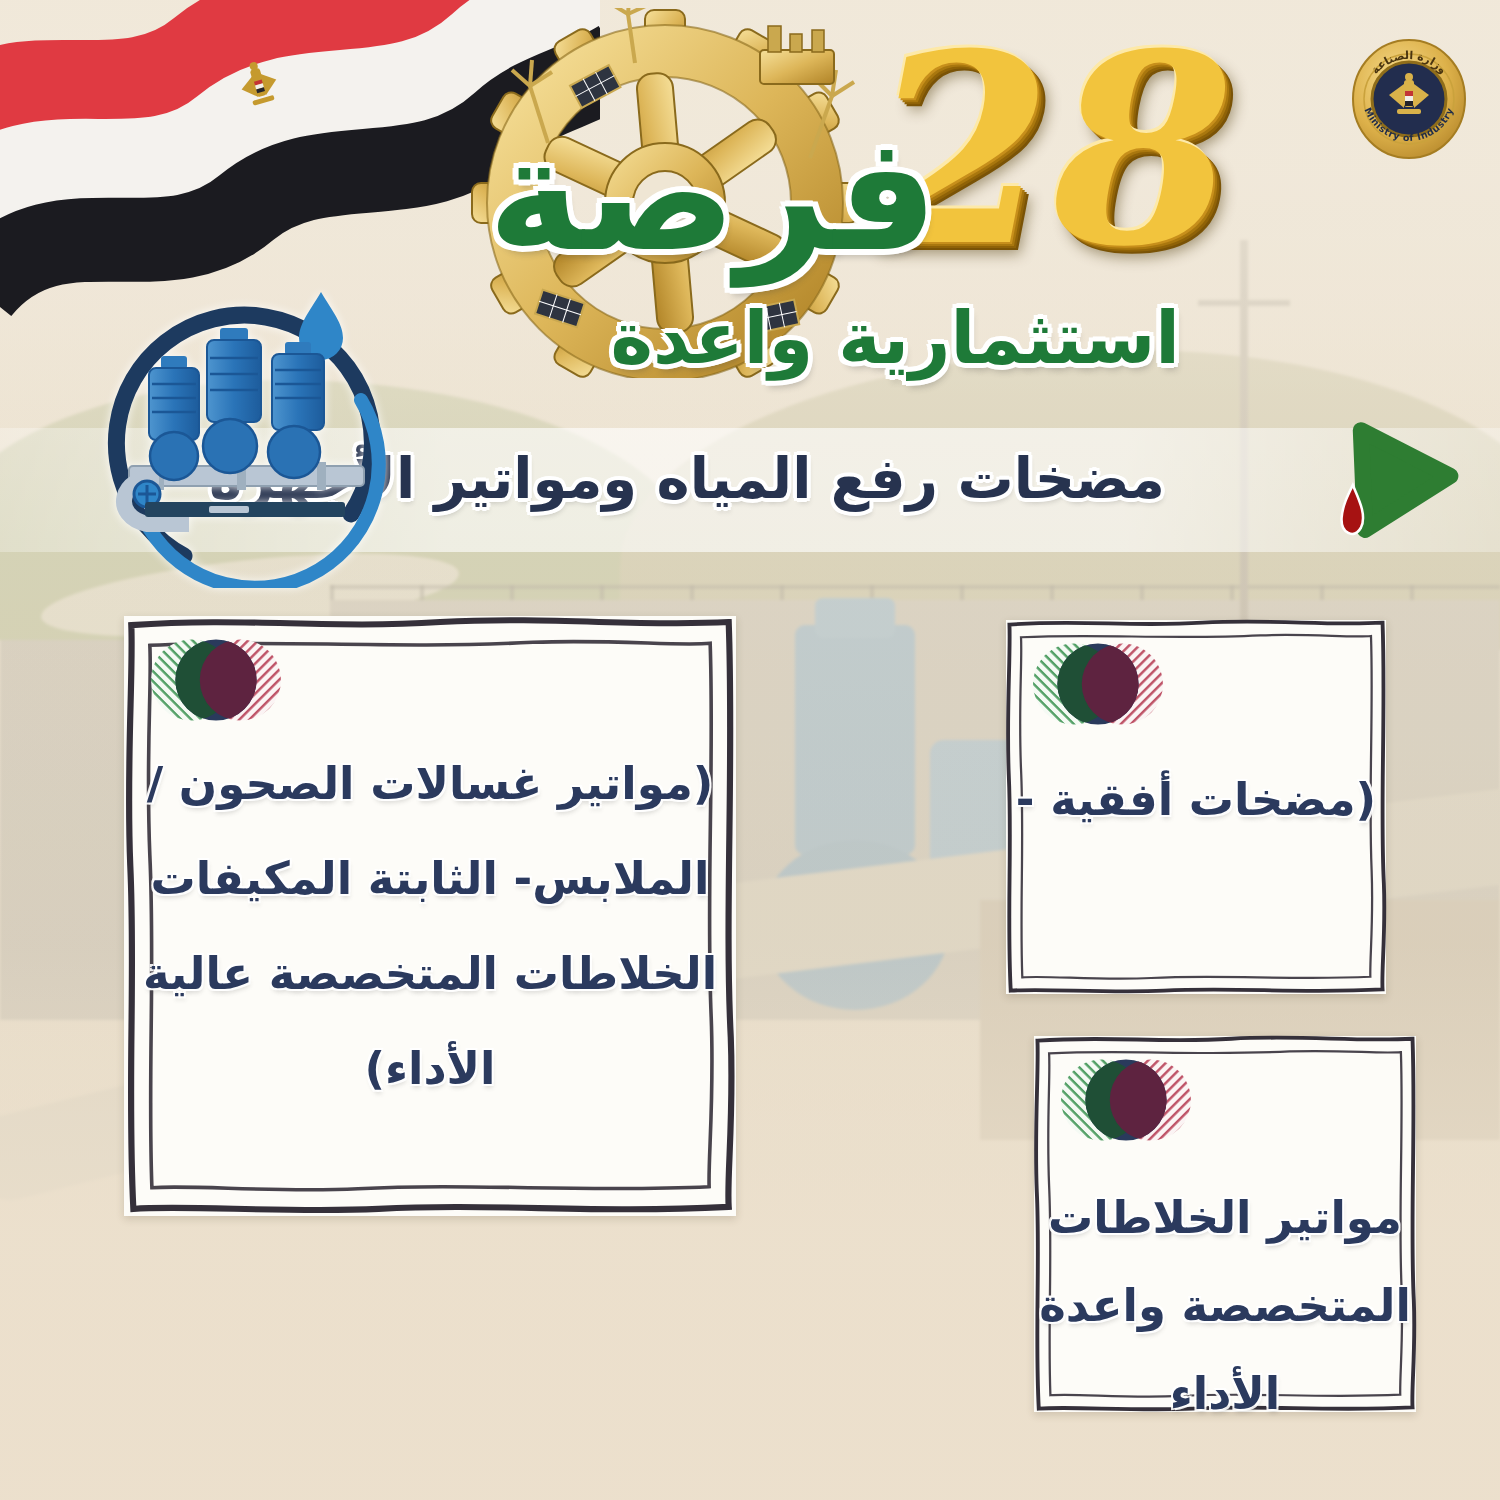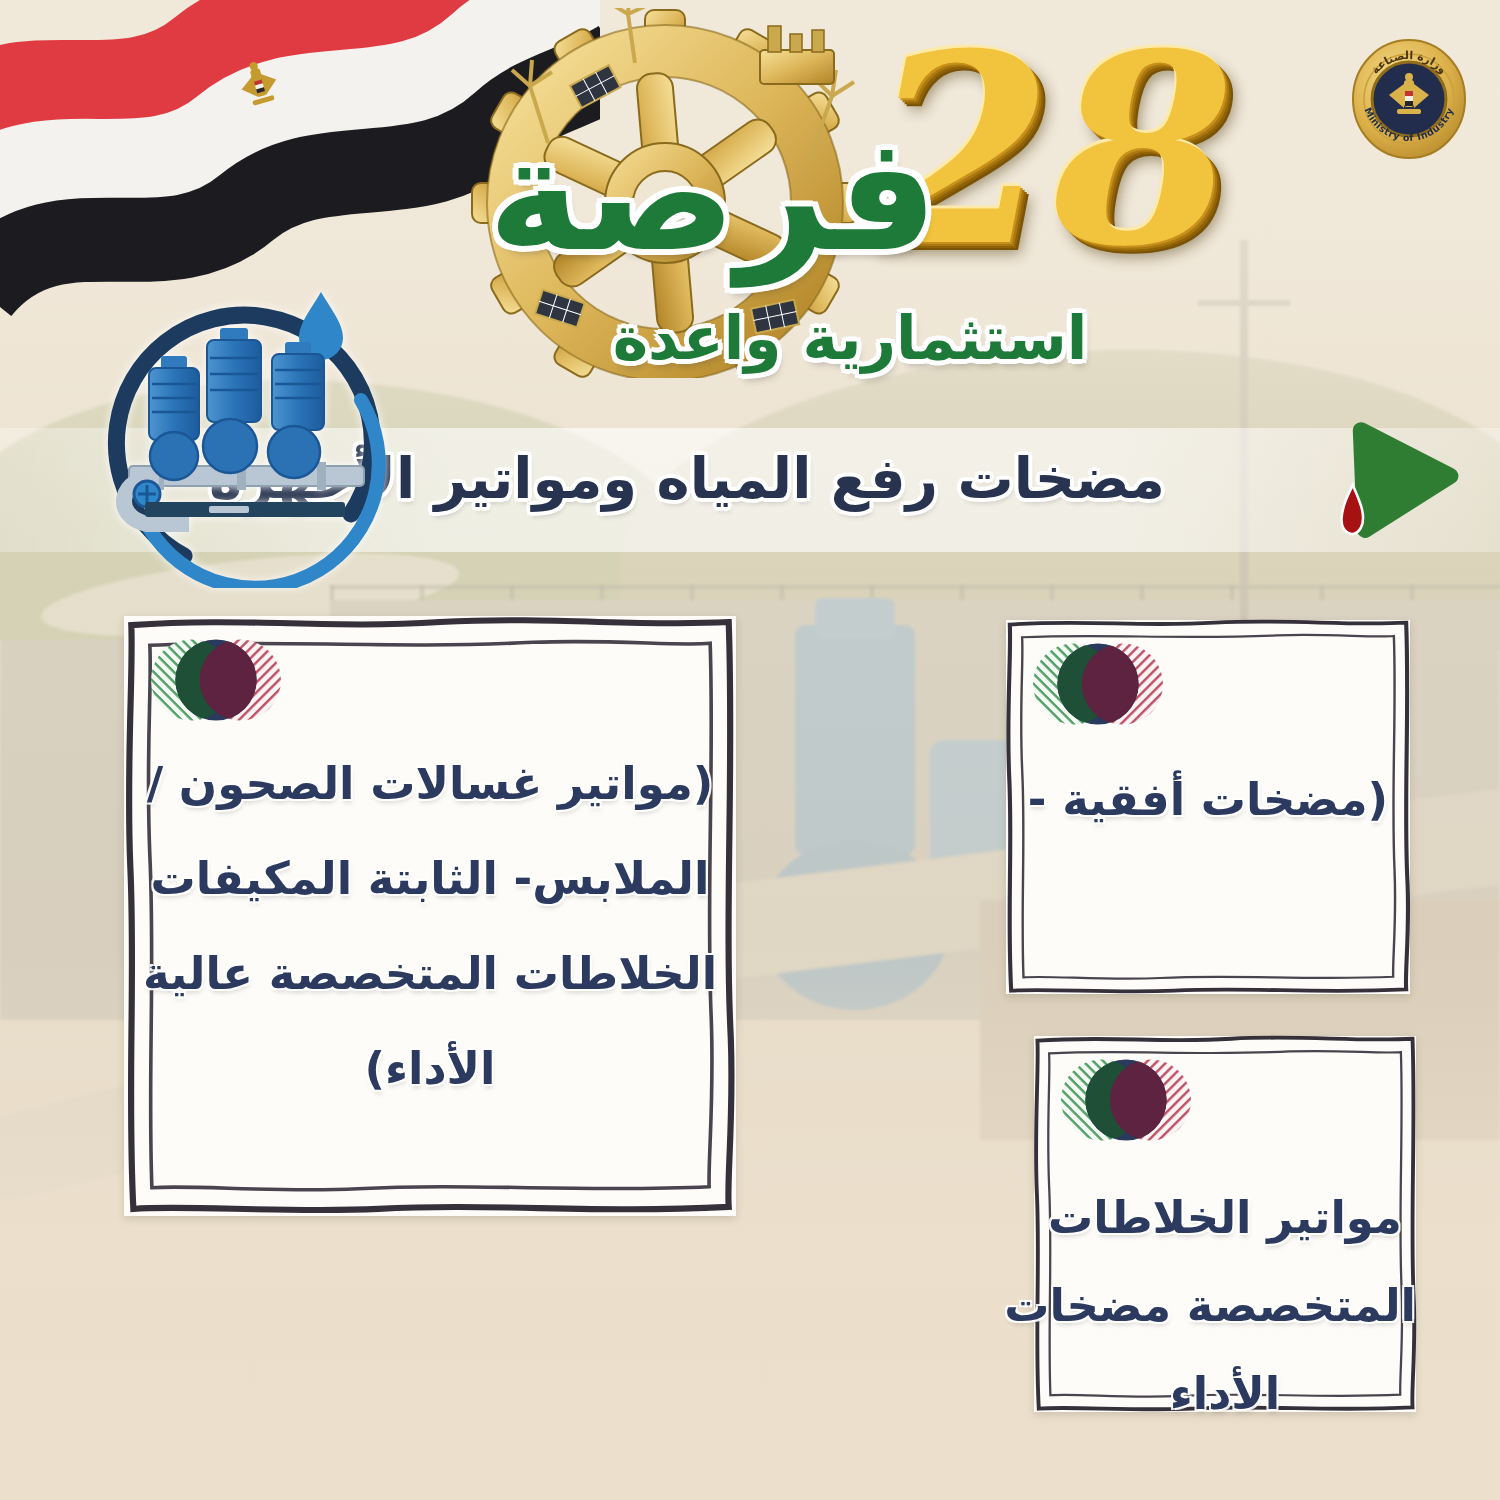--- a/index.html
+++ b/index.html
@@ -33,41 +33,41 @@
   .flag{position:absolute;left:-20px;top:-20px;z-index:2;}
   .gear{position:absolute;left:430px;top:8px;z-index:2;}
   .num28{position:absolute;left:870px;top:0px;width:360px;height:310px;z-index:3;
          font-family:"DejaVu Serif",serif;font-style:italic;font-weight:bold;font-size:262px;line-height:300px;
          text-align:center;color:#f2c43d;
          text-shadow:-2px -3px 0 #fde9a8,2px 2px 0 #c78f1b,4px 4px 0 #a9770e,6px 6px 0 #8f6207,8px 8px 0 #7a5306,10px 12px 14px rgba(70,50,0,.45);}
   .green-word{position:absolute;left:608px;top:108px;width:330px;z-index:4;direction:rtl;
          font-size:158px;line-height:172px;font-weight:bold;color:#1e7a38;
          text-shadow:-5px -5px 0 #fff,5px -5px 0 #fff,-5px 5px 0 #fff,5px 5px 0 #fff,0 -6px 0 #fff,0 6px 0 #fff,-6px 0 0 #fff,6px 0 0 #fff,3px 8px 6px rgba(60,60,60,.25);}
   .green-sub{position:absolute;left:520px;top:282px;width:660px;z-index:4;direction:rtl;white-space:nowrap;
-         font-size:60px;line-height:112px;font-weight:bold;text-align:center;color:#1e7a38;
+         font-size:72px;line-height:112px;font-weight:bold;color:#1e7a38;
          text-shadow:-4px -4px 0 #fff,4px -4px 0 #fff,-4px 4px 0 #fff,4px 4px 0 #fff,0 -5px 0 #fff,0 5px 0 #fff,-5px 0 0 #fff,5px 0 0 #fff,3px 7px 6px rgba(60,60,60,.25);}
   .seal{position:absolute;left:1350px;top:38px;z-index:3;}
   .pumplogo{position:absolute;left:88px;top:278px;z-index:5;filter:drop-shadow(0 0 5px rgba(255,255,255,.85));}
   
   .heading-band{position:absolute;left:0;top:428px;width:1500px;height:124px;z-index:2;
         background:linear-gradient(90deg,rgba(255,255,255,.28),rgba(255,255,255,.62) 30%,rgba(255,255,255,.62) 75%,rgba(255,255,255,.3));}
   .heading{position:absolute;left:320px;top:446px;width:845px;z-index:4;direction:rtl;white-space:nowrap;
         font-size:56px;font-weight:bold;text-align:center;color:#27334f;
         text-shadow:-3px -3px 0 #fff,3px -3px 0 #fff,-3px 3px 0 #fff,3px 3px 0 #fff,0 -4px 0 #fff,0 4px 0 #fff,-4px 0 0 #fff,4px 0 0 #fff,2px 5px 5px rgba(60,60,60,.2);}
   .play{position:absolute;left:1336px;top:412px;z-index:4;}
   
   .card{position:absolute;background:#fdfcf8;z-index:5;box-shadow:0 3px 8px rgba(70,60,40,.18);}
   .card .scr{position:absolute;inset:-3px;width:calc(100% + 6px);height:calc(100% + 6px);}
   .card .venn{position:absolute;left:26px;top:20px;}
   .card .txt{position:absolute;left:0;right:0;direction:rtl;text-align:center;font-weight:bold;color:#2b3a5e;}
   .card .txt div{white-space:nowrap;
         text-shadow:-2px -2px 0 rgba(255,255,255,.9),2px -2px 0 rgba(255,255,255,.9),-2px 2px 0 rgba(255,255,255,.9),2px 2px 0 rgba(255,255,255,.9),1px 4px 4px rgba(80,80,80,.18);}
   #card1{left:124px;top:616px;width:612px;height:600px;}
   #card1 .txt{top:120px;font-size:45px;line-height:95px;}
-  #card2{left:1006px;top:620px;width:380px;height:374px;padding-left:24px;}
+  #card2{left:1006px;top:620px;width:380px;height:374px;}
   #card2 .txt{top:132px;font-size:45px;line-height:95px;}
   #card3{left:1010px;top:1036px;width:382px;height:376px;margin-left:24px;}
   #card3 .txt{top:138px;font-size:45px;line-height:88px;}
 </style>
 </head>
 <body>
 
 <div class="poster">
 
   <svg width="0" height="0" style="position:absolute">
@@ -364,18 +364,18 @@
 
   <div class="card" id="card3">
     <svg class="scr" viewBox="0 0 600 600" preserveAspectRatio="none">
         <use href="#scribble" width="600" height="600"></use>
       </svg>
     <svg class="venn" width="132" height="88" viewBox="0 0 130 86">
         <use href="#venn" width="130" height="86"></use>
       </svg>
     <div class="txt" dir="rtl">
       <div>مواتير الخلاطات</div>
-      <div>المتخصصة مضخات</div>
+      <div>المتخصصة واعدة</div>
       <div>الأداء</div>
     </div>
   </div>
 
 </div>
 
 </body></html>

